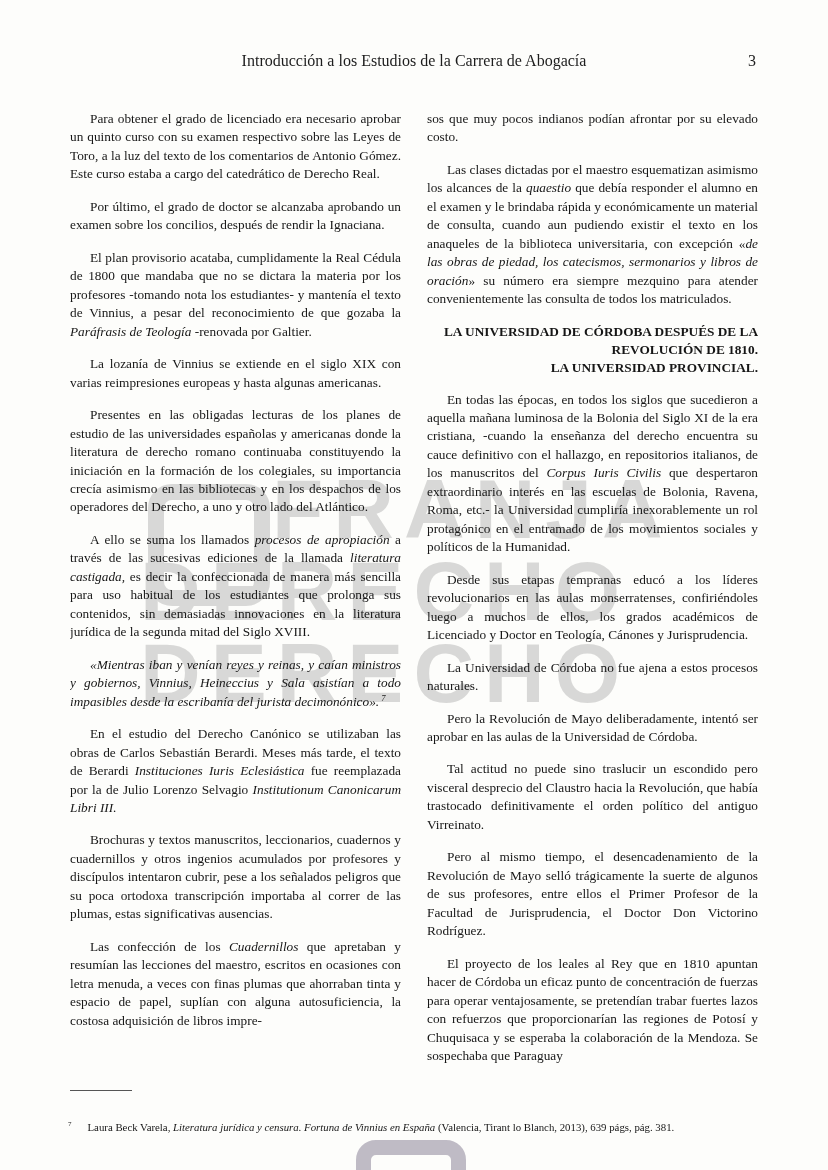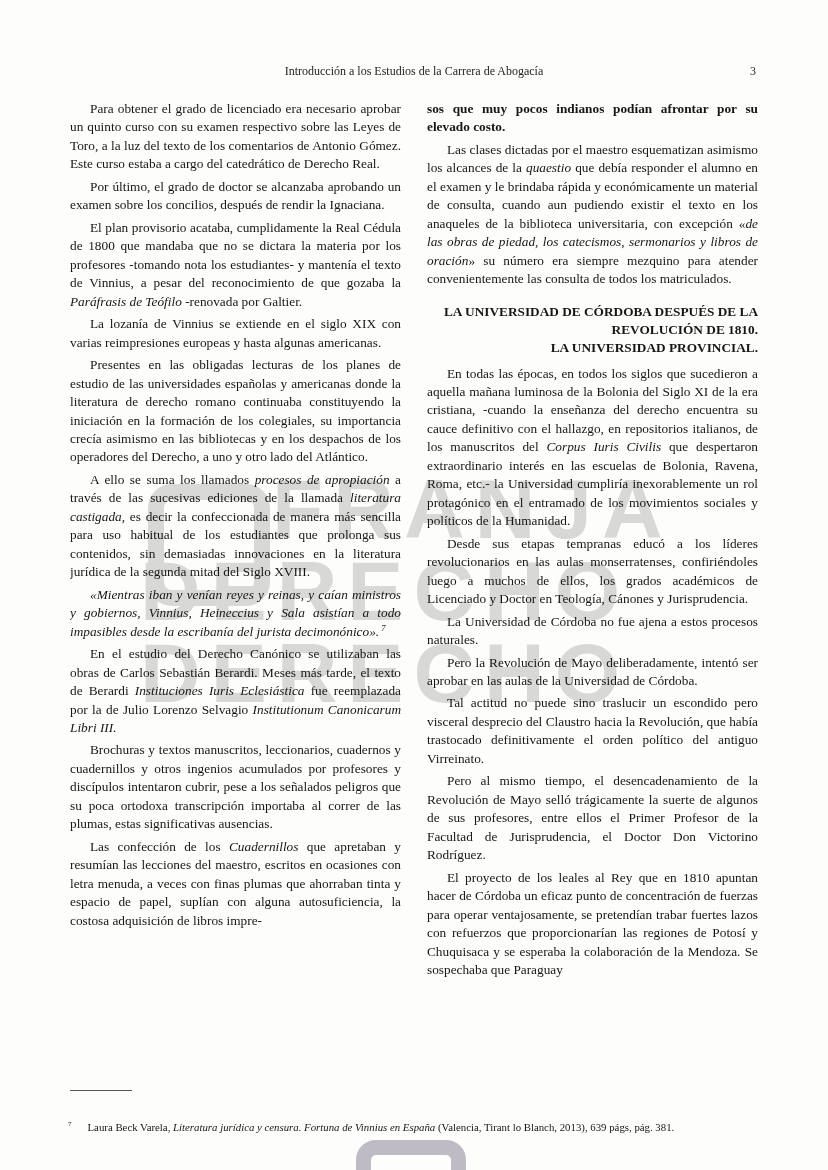--- a/index.html
+++ b/index.html
@@ -11,22 +11,22 @@
     height: 1170px;
     background: #fdfdfb;
     font-family: "Liberation Serif", "DejaVu Serif", serif;
     color: #161616;
     overflow: hidden;
   }
 
   
   .header {
     position: absolute;
-    top: 64px; left: 70px; right: 70px;
-    font-size: 12px;
+    top: 52px; left: 70px; right: 70px;
+    font-size: 16px;
     text-align: center;
     color: #1d1d1d;
   }
   .pagenum { position: absolute; right: 2px; top: 0; }
 
   
   .watermark {
     position: absolute;
     left: 140px; top: 468px;
     z-index: 1;
@@ -65,25 +65,25 @@
     overflow: hidden;
     z-index: 2;
   }
   .col { flex: 1; min-width: 0; }
 
   .para {
     font-size: 13.3px;
     line-height: 1.39;
     text-align: justify;
     text-indent: 20px;
-    margin: 4px 0 4px 0;
+    margin: 14px 0 4px 0;
     hyphens: auto;
     -webkit-hyphens: auto;
   }
-  .para.noindent { text-indent: 0; font-weight: bold; }
+  .para.noindent { text-indent: 0; }
   .para.quote { font-style: italic; }
   .para.heading {
     font-weight: bold;
     text-indent: 0;
     text-align: right;
     line-height: 1.35;
     margin: 14px 0 8px 0;
   }
   .it { font-style: italic; }
   sup { font-size: 0.65em; line-height: 0; }
@@ -122,21 +122,21 @@
         <div>DERECHO</div>
         <div>DERECHO</div>
       </div>
   </div>
   <div class="wm-fragment"></div>
 
   <div class="columns">
     <div class="col">
         <p class="para"><span>Para obtener el grado de licenciado era necesario aprobar un quinto curso con su examen respectivo sobre las Leyes de Toro, a la luz del texto de los comentarios de Antonio Gómez. Este curso estaba a cargo del catedrático de Derecho Real.</span></p>
         <p class="para"><span>Por último, el grado de doctor se alcanzaba aprobando un examen sobre los concilios, después de rendir la Ignaciana.</span></p>
-        <p class="para"><span>El plan provisorio acataba, cumplidamente la Real Cédula de 1800 que mandaba que no se dictara la materia por los profesores -tomando nota los estudiantes- y mantenía el texto de Vinnius, a pesar del reconocimiento de que gozaba la </span><span class="it">Paráfrasis de Teófilo</span><span> -renovada por Galtier.</span></p>
+        <p class="para"><span>El plan provisorio acataba, cumplidamente la Real Cédula de 1800 que mandaba que no se dictara la materia por los profesores -tomando nota los estudiantes- y mantenía el texto de Vinnius, a pesar del reconocimiento de que gozaba la </span><span class="it">Paráfrasis de Teología</span><span> -renovada por Galtier.</span></p>
         <p class="para"><span>La lozanía de Vinnius se extiende en el siglo XIX con varias reimpresiones europeas y hasta algunas americanas.</span></p>
         <p class="para"><span>Presentes en las obligadas lecturas de los planes de estudio de las universidades españolas y americanas donde la literatura de derecho romano continuaba constituyendo la iniciación en la formación de los colegiales, su importancia crecía asimismo en las bibliotecas y en los despachos de los operadores del Derecho, a uno y otro lado del Atlántico.</span></p>
         <p class="para"><span>A ello se suma los llamados </span><span class="it">procesos de apropiación</span><span> a través de las sucesivas ediciones de la llamada </span><span class="it">literatura castigada,</span><span> es decir la confeccionada de manera más sencilla para uso habitual de los estudiantes que prolonga sus contenidos, sin demasiadas innovaciones en la literatura jurídica de la segunda mitad del Siglo XVIII.</span></p>
         <p class="para quote"><span class="it">«Mientras iban y venían reyes y reinas, y caían ministros y gobiernos, Vinnius, Heineccius y Sala asistían a todo impasibles desde la escribanía del jurista decimonónico».</span><sup> 7</sup></p>
         <p class="para"><span>En el estudio del Derecho Canónico se utilizaban las obras de Carlos Sebastián Berardi. Meses más tarde, el texto de Berardi </span><span class="it">Instituciones Iuris Eclesiástica</span><span> fue reemplazada por la de Julio Lorenzo Selvagio </span><span class="it">Institutionum Canonicarum Libri III.</span></p>
         <p class="para"><span>Brochuras y textos manuscritos, leccionarios, cuadernos y cuadernillos y otros ingenios acumulados por profesores y discípulos intentaron cubrir, pese a los señalados peligros que su poca ortodoxa transcripción importaba al correr de las plumas, estas significativas ausencias.</span></p>
         <p class="para"><span>Las confección de los </span><span class="it">Cuadernillos</span><span> que apretaban y resumían las lecciones del maestro, escritos en ocasiones con letra menuda, a veces con finas plumas que ahorraban tinta y espacio de papel, suplían con alguna autosuficiencia, la costosa adquisición de libros impre-</span></p>
       </div>
     <div class="col">
         <p class="para noindent"><span>sos que muy pocos indianos podían afrontar por su elevado costo.</span></p>

